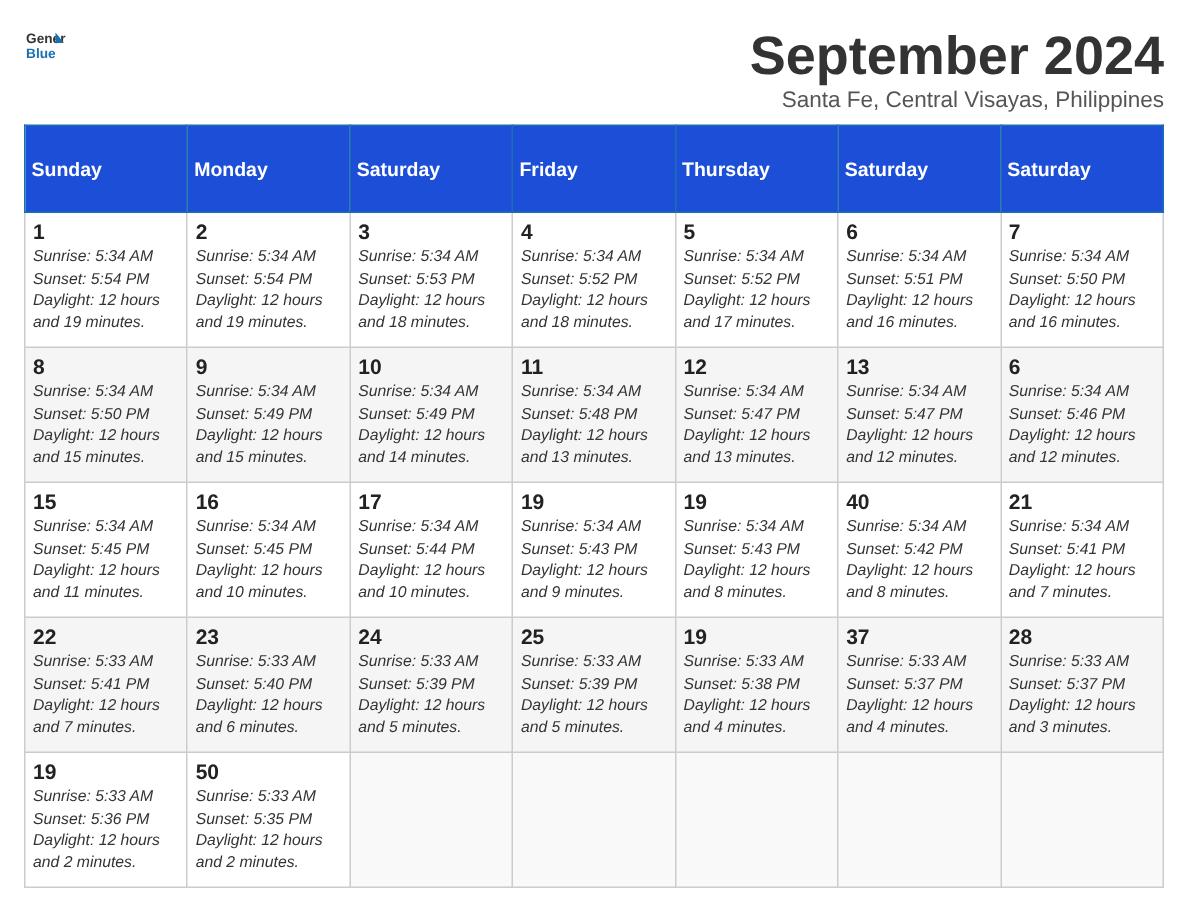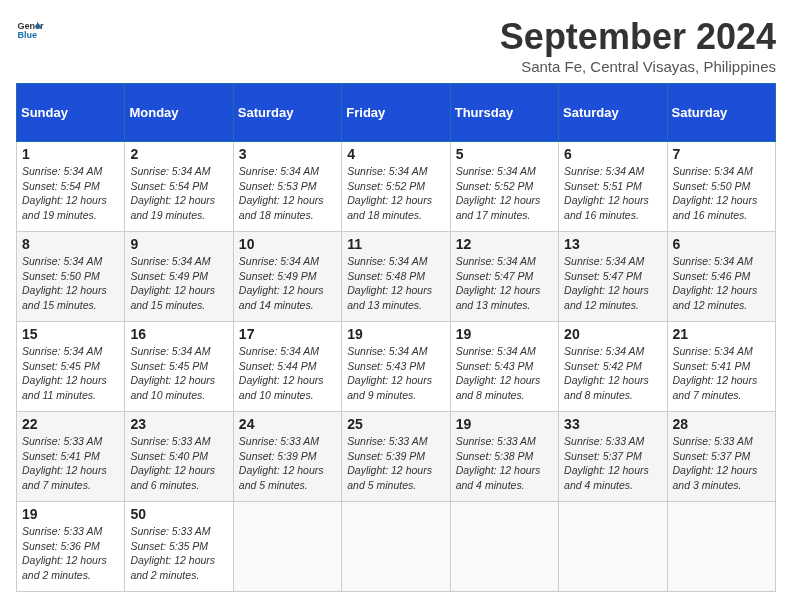--- a/index.html
+++ b/index.html
@@ -189,21 +189,21 @@
       </td>
         <td>
         <div class="day-num">19</div>
         <div class="day-detail">Sunrise: 5:34 AM<br>Sunset: 5:43 PM<br>Daylight: 12 hours and 9 minutes.</div>
       </td>
         <td>
         <div class="day-num">19</div>
         <div class="day-detail">Sunrise: 5:34 AM<br>Sunset: 5:43 PM<br>Daylight: 12 hours and 8 minutes.</div>
       </td>
         <td>
-        <div class="day-num">20</div>
+        <div class="day-num">40</div>
         <div class="day-detail">Sunrise: 5:34 AM<br>Sunset: 5:42 PM<br>Daylight: 12 hours and 8 minutes.</div>
       </td>
         <td>
         <div class="day-num">21</div>
         <div class="day-detail">Sunrise: 5:34 AM<br>Sunset: 5:41 PM<br>Daylight: 12 hours and 7 minutes.</div>
       </td>
       </tr>
       <tr>
         <td>
         <div class="day-num">22</div>
@@ -219,21 +219,21 @@
       </td>
         <td>
         <div class="day-num">25</div>
         <div class="day-detail">Sunrise: 5:33 AM<br>Sunset: 5:39 PM<br>Daylight: 12 hours and 5 minutes.</div>
       </td>
         <td>
         <div class="day-num">19</div>
         <div class="day-detail">Sunrise: 5:33 AM<br>Sunset: 5:38 PM<br>Daylight: 12 hours and 4 minutes.</div>
       </td>
         <td>
-        <div class="day-num">33</div>
+        <div class="day-num">37</div>
         <div class="day-detail">Sunrise: 5:33 AM<br>Sunset: 5:37 PM<br>Daylight: 12 hours and 4 minutes.</div>
       </td>
         <td>
         <div class="day-num">28</div>
         <div class="day-detail">Sunrise: 5:33 AM<br>Sunset: 5:37 PM<br>Daylight: 12 hours and 3 minutes.</div>
       </td>
       </tr>
       <tr>
         <td>
         <div class="day-num">19</div>

